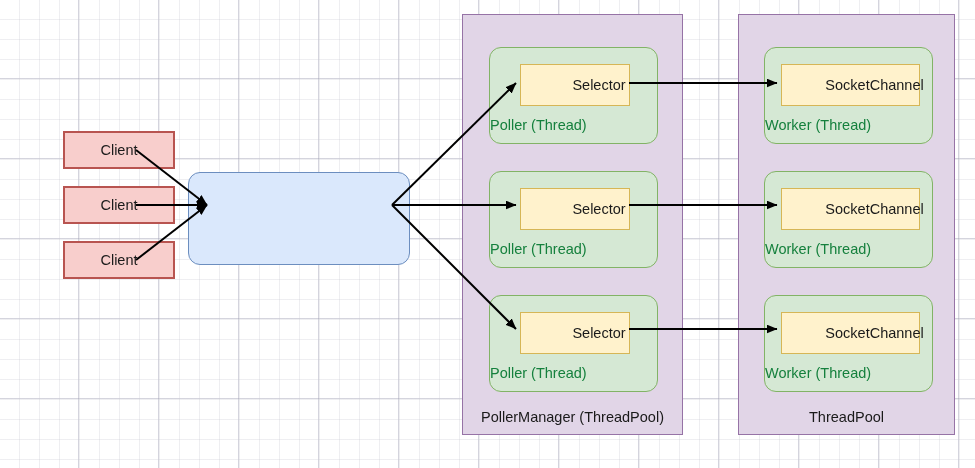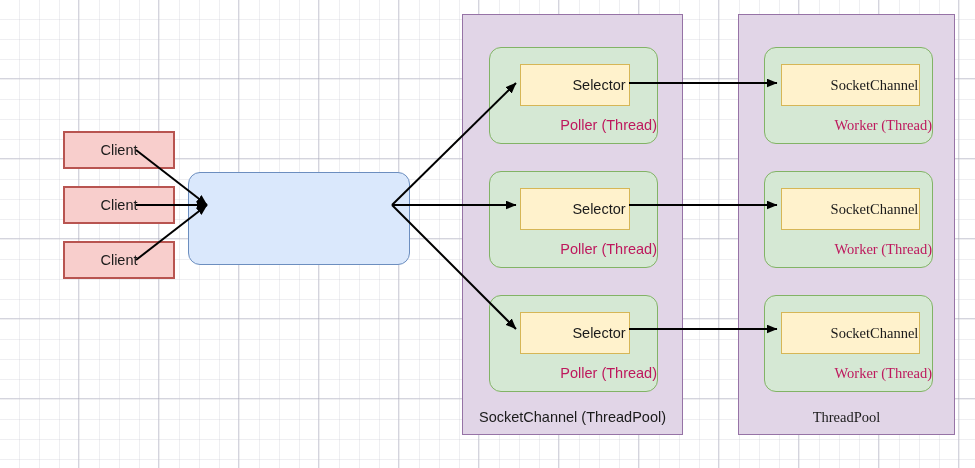--- a/index.html
+++ b/index.html
@@ -43,23 +43,23 @@
   
   .thread-box {
     background-color: #d5e8d4;
     border: 1px solid #82b366;
     border-radius: 12px;
   }
   .thread-label {
     position: absolute;
     left: 0; right: 0;
     bottom: 9px;
-    text-align: right;
+    text-align: left;
     font-size: 14.5px;
-    color: #be185d;
+    color: #15803d;
     line-height: 18px;
   }
 
   
   .acceptor-box {
     background-color: #dae8fc;
     border: 1px solid #6c8ebf;
     border-radius: 12px;
   }
 
@@ -133,24 +133,24 @@
       <div class="thread-label">Poller (Thread)</div>
     </div>
 
     <div class="node thread-box" style="left:26px; top:280px; width:169px; height:97px;">
       <div class="node channel-box pale" style="left:30px; top:16px; width:110px; height:42px;">
         <span>Selector</span>
       </div>
       <div class="thread-label">Poller (Thread)</div>
     </div>
 
-    <div class="group-label">SocketChannel (ThreadPool)</div>
+    <div class="group-label">PollerManager (ThreadPool)</div>
   </div>
 
-  <div class="node group-purple" style="left:738px; top:14px; width:217px; height:421px;font-family:Liberation Serif, serif;">
+  <div class="node group-purple" style="left:738px; top:14px; width:217px; height:421px;">
 
     <div class="node thread-box" style="left:25px; top:32px; width:169px; height:97px;">
       <div class="node channel-box pale" style="left:16px; top:16px; width:139px; height:42px;">
         <span>SocketChannel</span>
       </div>
       <div class="thread-label">Worker (Thread)</div>
     </div>
 
     <div class="node thread-box" style="left:25px; top:156px; width:169px; height:97px;">
       <div class="node channel-box pale" style="left:16px; top:16px; width:139px; height:42px;">

